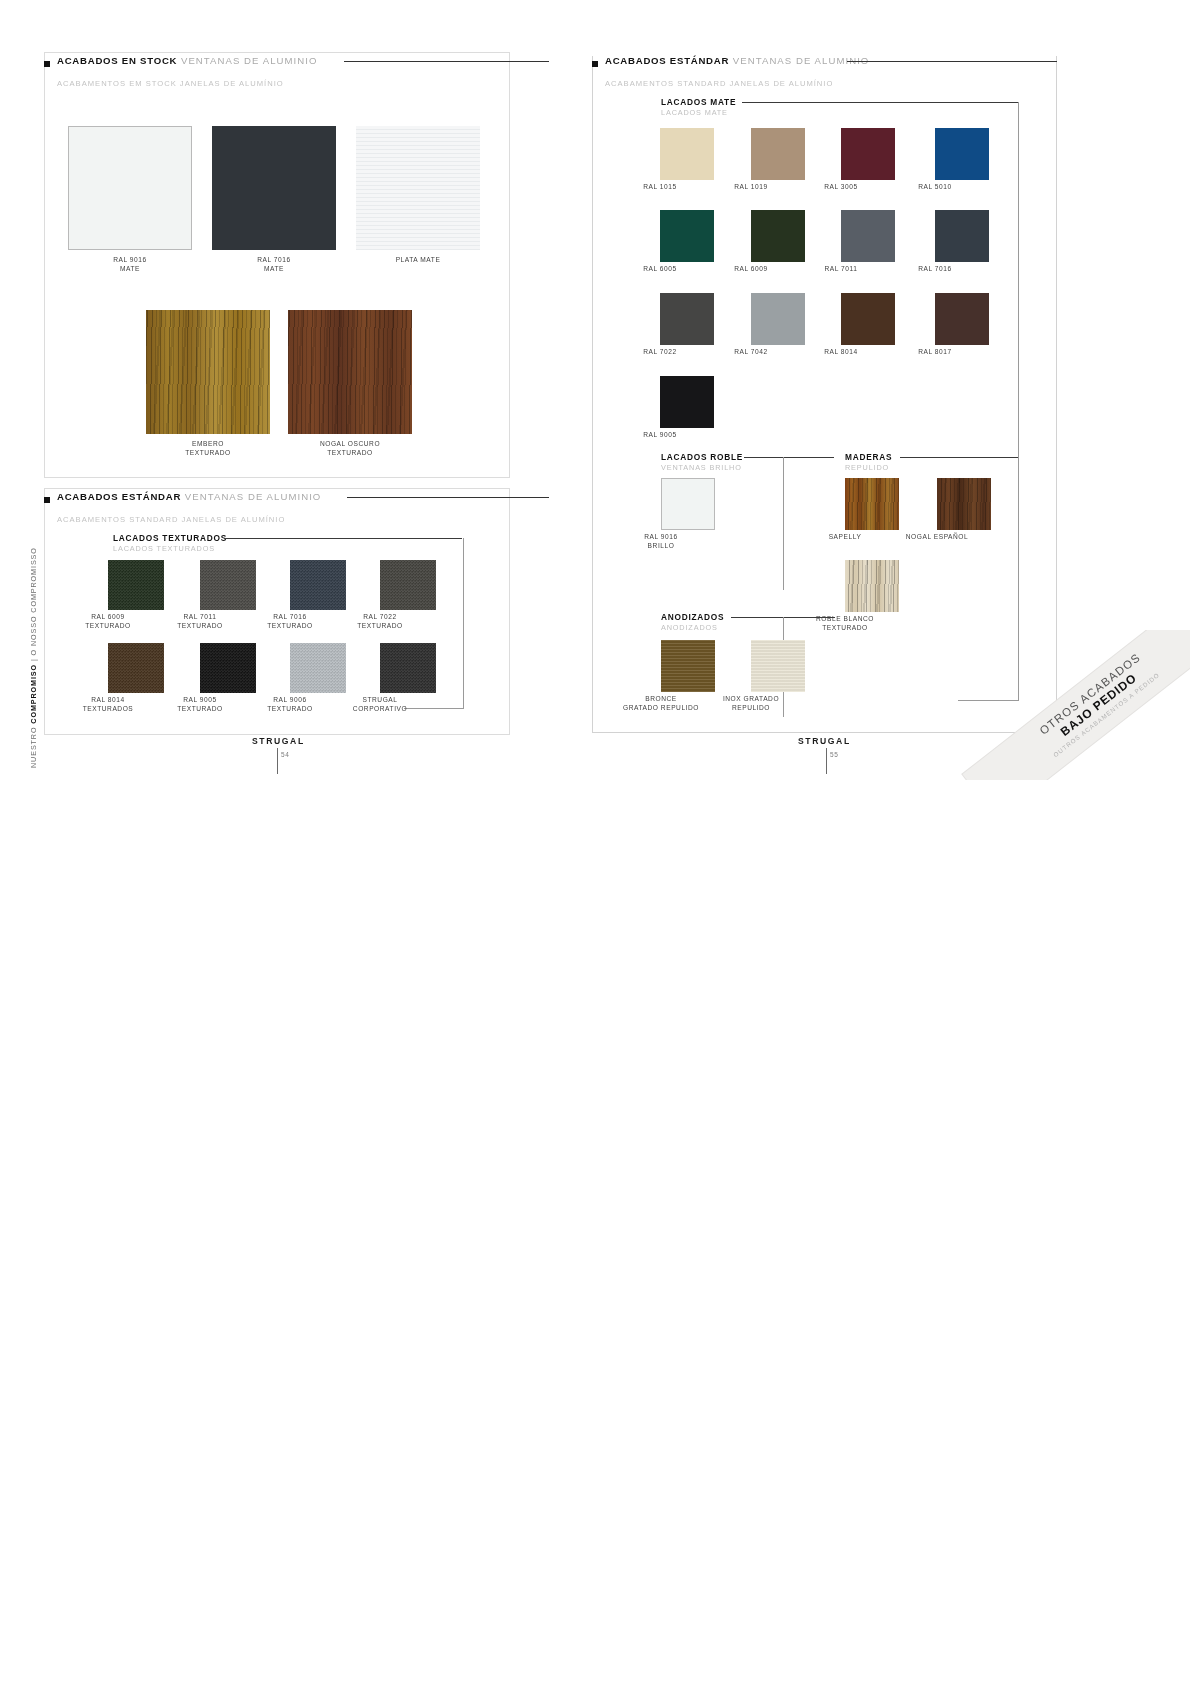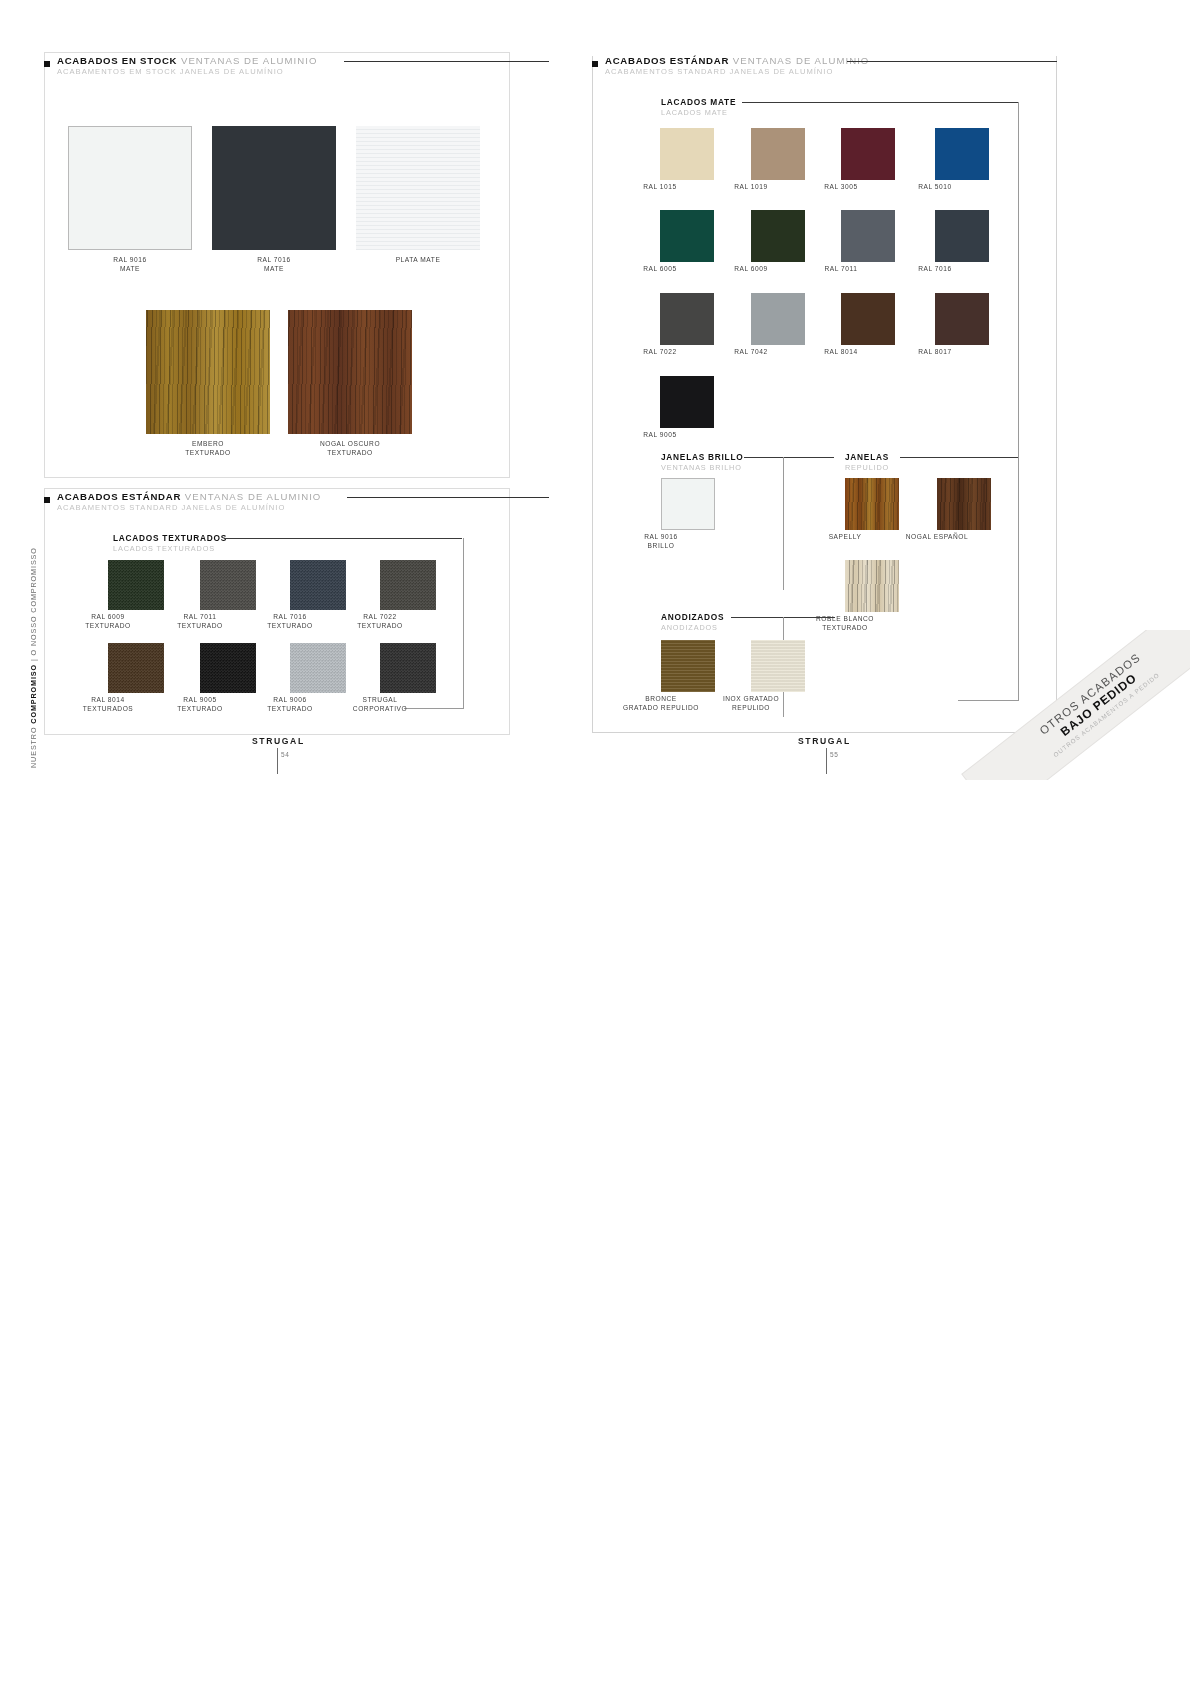--- a/index.html
+++ b/index.html
@@ -12,21 +12,21 @@
   .spine-txt{position:absolute;transform-origin:0 0;transform:rotate(-90deg);
     white-space:nowrap;font-size:7.2px;letter-spacing:.9px;color:#6e6e6e;
     left:11px;top:228px;}
   .spine-txt b{color:#111;font-weight:700;}
 
   
   .sec{position:absolute;}
   .sec .marker{position:absolute;left:0;top:6px;width:6px;height:6px;background:#111;}
   .sec .t1{position:absolute;left:13px;top:0px;white-space:nowrap;font-size:9.6px;letter-spacing:1.05px;color:#aaa;}
   .sec .t1 b{color:#111;font-weight:700;letter-spacing:.75px;}
-  .sec .t2{position:absolute;left:13px;top:12px;white-space:nowrap;font-size:7.6px;letter-spacing:1.0px;color:#c3c3c3;}
+  .sec .t2{position:absolute;left:13px;top:24px;white-space:nowrap;font-size:7.6px;letter-spacing:1.0px;color:#c3c3c3;}
   .sec .rule{position:absolute;height:1px;background:#333;top:6px;}
 
   
   .frame{position:absolute;border:1px solid #d7d7d7;}
   .vline{position:absolute;width:1px;background:#6a6a6a;}
   .hline{position:absolute;height:1px;background:#6a6a6a;}
 
   
   .sub{position:absolute;}
   .sub .s1{position:absolute;left:0;top:0;white-space:nowrap;font-size:8.3px;font-weight:700;letter-spacing:.75px;color:#111;}
@@ -264,33 +264,33 @@
     <div class="chip" style="width:54px;height:52px;background:#46302b;"></div>
     <div class="cap" style="top:55px;"><span>RAL 8017</span></div>
   </div>
 
   <div class="sw" style="left:660px;top:376px;">
     <div class="chip" style="width:54px;height:52px;background:#161618;"></div>
     <div class="cap" style="top:55px;"><span>RAL 9005</span></div>
   </div>
 
   <div class="sub" style="left:661px;top:452px;">
-    <div class="s1">JANELAS BRILLO</div>
+    <div class="s1">LACADOS ROBLE</div>
     <div class="s2">VENTANAS BRILHO</div>
     <div class="rule" style="left:83px;width:90px;"></div>
   </div>
   <div class="vline" style="left:783px;top:457px;height:133px;background:#9a9a9a;"></div>
 
   <div class="sw" style="left:661px;top:478px;">
     <div class="chip bordered" style="width:54px;height:52px;background:#f1f4f3;"></div>
     <div class="cap" style="top:55px;"><span>RAL 9016</span><br><span>BRILLO</span></div>
   </div>
 
   <div class="sub" style="left:845px;top:452px;">
-    <div class="s1">JANELAS</div>
+    <div class="s1">MADERAS</div>
     <div class="s2">REPULIDO</div>
     <div class="rule" style="left:55px;width:118px;"></div>
   </div>
 
   <div class="sw" style="left:845px;top:478px;">
     <div class="chip wood" style="width:54px;height:52px;background:linear-gradient(90deg,#7e3f14 0%,#9d6321 14%,#7a4316 28%,#a87b2c 46%,#7e4717 62%,#a0702a 80%,#82491a 100%);"></div>
     <div class="cap" style="top:55px;"><span>SAPELLY</span></div>
   </div>
   <div class="sw" style="left:937px;top:478px;">
     <div class="chip wood" style="width:54px;height:52px;background:linear-gradient(90deg,#54301c 0%,#6b4023 22%,#4b2b18 44%,#6f4526 66%,#56321d 88%,#6a4023 100%);"></div>

